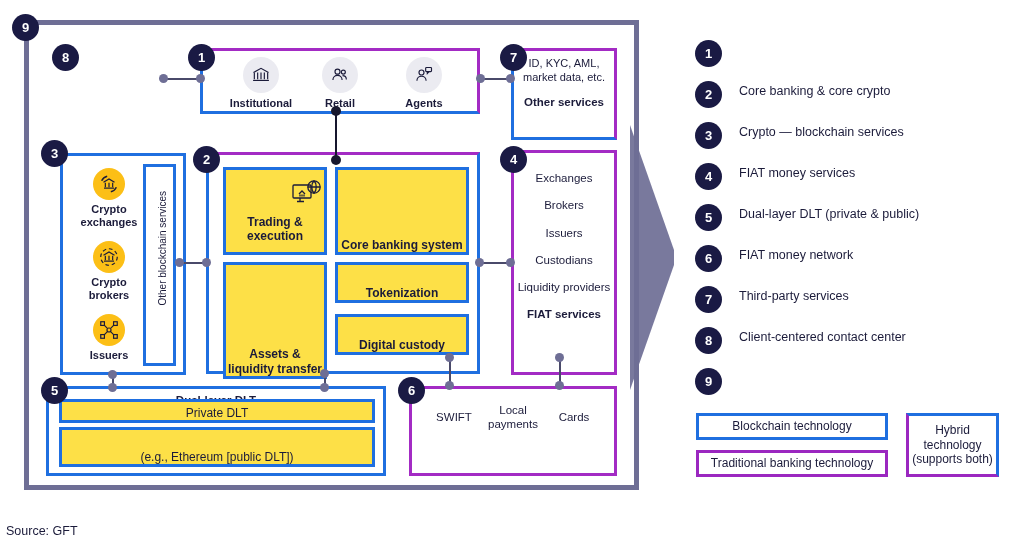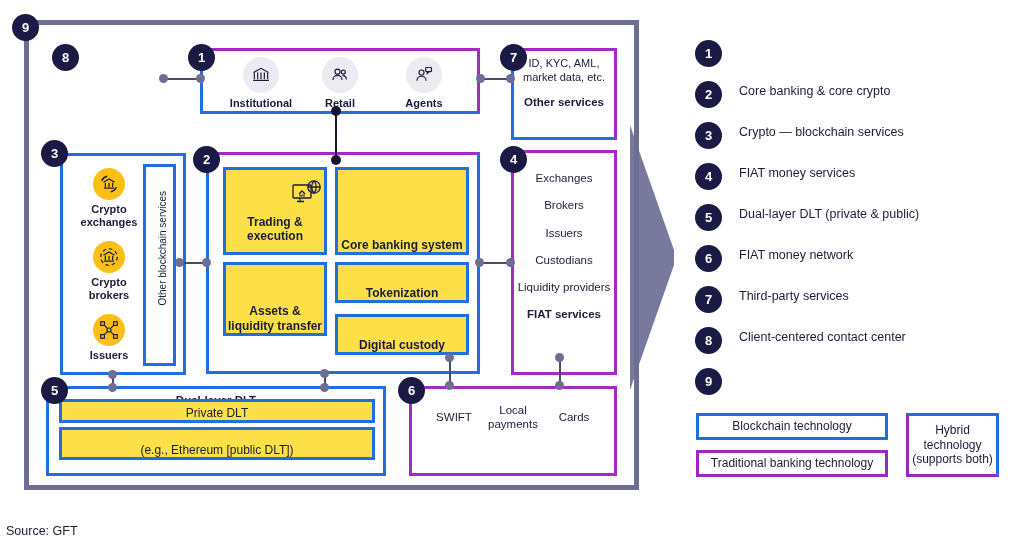--- a/index.html
+++ b/index.html
@@ -218,21 +218,21 @@
           <path d="M17.8 9 h12.4 M24 2.8 c3 3 3 9.4 0 12.4 c-3-3-3-9.4 0-12.4"></path>
         </svg>
       </div>
       <div>Trading &amp; execution</div>
     </div>
 
     <div class="sub-box b-blue" style="left:126px;top:12px;width:134px;height:88px;">
       <span>Core banking system</span>
     </div>
 
-    <div class="sub-box b-blue" style="left:14px;top:107px;width:104px;height:74px;">
+    <div class="sub-box b-blue" style="left:14px;top:107px;width:104px;height:117px;">
       <span>Assets &amp; liquidity transfer</span>
     </div>
 
     <div class="sub-box b-blue" style="left:126px;top:107px;width:134px;height:41px;">
       <span>Tokenization</span>
     </div>
 
     <div class="sub-box b-blue" style="left:126px;top:159px;width:134px;height:41px;">
       <span>Digital custody</span>
     </div>
@@ -266,21 +266,21 @@
   <div class="dot" style="left:445px;top:381px;"></div>
 
   <div class="line-v" style="left:559px;top:357px;height:27px;"></div>
   <div class="dot" style="left:555px;top:353px;"></div>
   <div class="dot" style="left:555px;top:381px;"></div>
 
   <div class="node b-blue" style="left:46px;top:386px;width:340px;height:90px;">
     <div class="sub-box b-blue plain" style="left:10px;top:10px;width:316px;height:24px;font-weight:normal;">
       <span>Private DLT</span>
     </div>
-    <div class="sub-box b-blue plain" style="left:10px;top:38px;width:316px;height:33px;font-weight:normal;">
+    <div class="sub-box b-blue plain" style="left:10px;top:38px;width:316px;height:40px;font-weight:normal;">
       <span>(e.g., Ethereum [public DLT])</span>
     </div>
     <div class="ctr t-bold" style="font-size:11.5px;padding-top:5px;">Dual-layer DLT</div>
   </div>
   <div class="badge" style="left:41px;top:377px;">5</div>
 
   <div class="node b-purple" style="left:409px;top:386px;width:208px;height:90px;">
     <div style="position:absolute;left:14px;top:22px;width:56px;text-align:center;font-size:11.5px;">SWIFT</div>
     <div style="position:absolute;left:73px;top:15px;width:56px;text-align:center;font-size:11.5px;line-height:1.2;">Local payments</div>
     <div style="position:absolute;left:134px;top:22px;width:56px;text-align:center;font-size:11.5px;">Cards</div>

